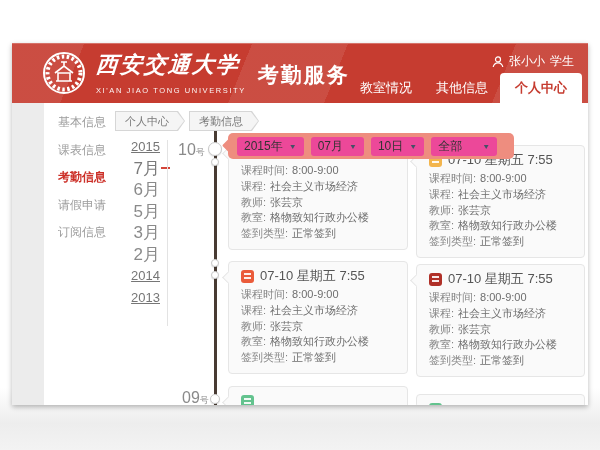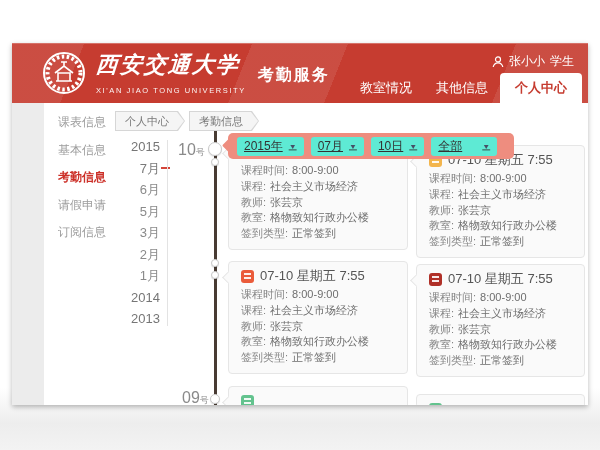--- a/index.html
+++ b/index.html
@@ -15,21 +15,21 @@
   .app-header { position:absolute; top:0; left:0; right:0; height:60px; background:#c63c30;
                 border-top:1px solid rgba(255,255,255,.28); overflow:hidden; }
   .app-header::before { content:""; position:absolute; inset:0;
      background:linear-gradient(112deg, rgba(255,255,255,.09) 0 12%, rgba(255,255,255,0) 12% 40%,
                 rgba(255,255,255,.09) 40% 56%, rgba(255,255,255,0) 56% 84%, rgba(255,255,255,.09) 84%); }
   .brand { position:absolute; left:30px; top:7px; display:flex; align-items:center; color:#fff; z-index:2; }
   .logo { width:44px; height:44px; margin-right:10px; }
   .brand-cn { font-family:"DejaVu Serif", serif; font-style:italic; font-weight:bold;
               font-size:22px; letter-spacing:2px; line-height:24px; transform:skewX(-4deg); }
   .brand-en { font-size:7.5px; letter-spacing:1.6px; margin-top:10px; opacity:.95; }
-  .app-title { font-size:16px; font-weight:bold; margin-left:12px; letter-spacing:2px; margin-top:4px; }
+  .app-title { font-size:21px; font-weight:bold; margin-left:12px; letter-spacing:2px; margin-top:4px; }
   .user { position:absolute; right:14px; top:9px; display:flex; align-items:center; gap:5px;
           color:#fff; font-size:12px; z-index:3; cursor:pointer; }
   .main-nav { position:absolute; right:6px; bottom:0; display:flex; align-items:flex-end; z-index:3; }
   .nav-item { color:#fff; font-size:13px; height:30px; line-height:30px; padding:0 12px; cursor:pointer; }
   .nav-item.active { background:#fff; color:#c63c30; font-weight:bold; border-radius:4px 4px 0 0; padding:0 15px; }
 
   
   .app-body { position:absolute; top:60px; left:0; right:0; bottom:0; background:#fff; overflow:hidden; }
   .rail { position:absolute; left:0; top:0; bottom:0; width:32px; background:#ececec; }
   .side-menu { position:absolute; left:32px; top:6px; width:80px; }
@@ -39,22 +39,22 @@
   .breadcrumb { position:absolute; left:103px; top:8px; display:flex; z-index:4; }
   .crumb { position:relative; height:20px; margin-right:4px; cursor:pointer; }
   .crumb i { position:absolute; inset:0; background:#d6d6d6;
              clip-path:polygon(0 0, calc(100% - 7px) 0, 100% 50%, calc(100% - 7px) 100%, 0 100%); }
   .crumb b { position:absolute; inset:1px; background:#f5f5f5;
              clip-path:polygon(0 0, calc(100% - 7px) 0, 100% 50%, calc(100% - 7px) 100%, 0 100%); }
   .crumb span { position:relative; display:block; padding:0 16px 0 10px; line-height:20px;
                 font-size:11px; color:#777; font-weight:normal; }
 
   .months { position:absolute; left:96px; top:33px; width:52px; text-align:right; }
-  .month-item { font-size:13px; color:#8a8a8a; line-height:21.5px; position:relative; cursor:pointer; }
-  .month-item.year { color:#767676; font-size:13px; }
+  .month-item { font-size:17px; color:#8a8a8a; line-height:21.5px; position:relative; cursor:pointer; }
+  .month-item.year { color:#767676; font-size:13px;text-decoration:underline; }
   .month-item.active { color:#7a7a7a; }
   .month-item.active::after { content:""; position:absolute; right:-10px; top:9px; width:9px; height:2px; background:#d4453a; }
   .months-divider { position:absolute; left:155px; top:37px; width:1px; height:186px; background:#e3e3e3; }
 
   .day-label { position:absolute; color:#8a8a8a; cursor:default; }
   .day-label .n { font-size:16px; }
   .day-label .s { font-size:9px; }
   .day-top { left:166px; top:38px; }
   .day-bottom { left:170px; top:286px; }
 
@@ -83,22 +83,22 @@
           background:rgba(255,255,255,.9); box-shadow:0 4px 0 rgba(255,255,255,.9); }
   .card-date { font-size:13px; color:#555; white-space:nowrap; }
   .card-field { display:flex; font-size:11px; line-height:15.8px; color:#858585; white-space:nowrap; }
   .card-field .fv { color:#6e6e6e; margin-left:4px; }
 
   
   .filterbar { position:absolute; left:216px; top:30px; width:286px; height:26px; background:#ee8d7f;
                border-radius:5px; display:flex; align-items:center; gap:7px; padding:0 9px; z-index:6; }
   .filterbar::before { content:""; position:absolute; left:-4px; top:8px; width:9px; height:9px;
                background:#ee8d7f; transform:rotate(45deg); border-radius:1px; }
-  .pill { background:#5eead4; border-radius:3px; height:19px; font-size:12px; color:#333;
-          display:flex; align-items:center; justify-content:space-between; padding:0 7px; cursor:pointer;text-decoration:underline; }
+  .pill { background:#ec4899; border-radius:3px; height:19px; font-size:12px; color:#333;
+          display:flex; align-items:center; justify-content:space-between; padding:0 7px; cursor:pointer; }
   .pill::after { content:"▼"; font-size:8px; color:#455066; margin-left:6px; transform:scaleY(.85); }
   .pill-year { min-width:62px; } .pill-month { min-width:50px; } .pill-day { min-width:50px; } .pill-scope { min-width:66px; }
   .detail-btn { position:absolute; left:507px; top:31px; width:67px; height:24px; border:1px solid #bdbdbd;
           border-radius:4px; background:linear-gradient(#fdfdfd,#e9e9e9); font-size:12px; color:#444;
           text-align:center; line-height:22px; z-index:6; cursor:pointer;
           font-family:"Liberation Sans", sans-serif; }
 </style>
 </head>
 <body>
 
@@ -131,22 +131,22 @@
       <nav class="main-nav" id="main-nav">
           <span class="nav-item">教室情况</span>
           <span class="nav-item">其他信息</span>
           <span class="nav-item active">个人中心</span>
         </nav>
     </header>
 
     <div class="app-body">
       <div class="rail"></div>
       <div class="side-menu" id="side-menu">
+          <div class="side-item">基本信息</div>
           <div class="side-item">课表信息</div>
-          <div class="side-item">基本信息</div>
           <div class="side-item active">考勤信息</div>
           <div class="side-item">请假申请</div>
           <div class="side-item">订阅信息</div>
         </div>
 
       <div class="breadcrumb" id="breadcrumb">
           <span class="crumb">
             <i></i>
             <b></b>
             <span>个人中心</span>
@@ -158,21 +158,20 @@
           </span>
         </div>
 
       <div class="months" id="months">
           <div class="month-item year">2015</div>
           <div class="month-item active">7月</div>
           <div class="month-item">6月</div>
           <div class="month-item">5月</div>
           <div class="month-item">3月</div>
           <div class="month-item">2月</div>
-          <div class="month-item">1月</div>
           <div class="month-item year">2014</div>
           <div class="month-item year">2013</div>
         </div>
       <div class="months-divider"></div>
 
       <div class="day-label day-top">
         <span class="n">10</span><span class="s">号</span>
       </div>
       <div class="day-label day-bottom">
         <span class="n">09</span><span class="s">号</span>

